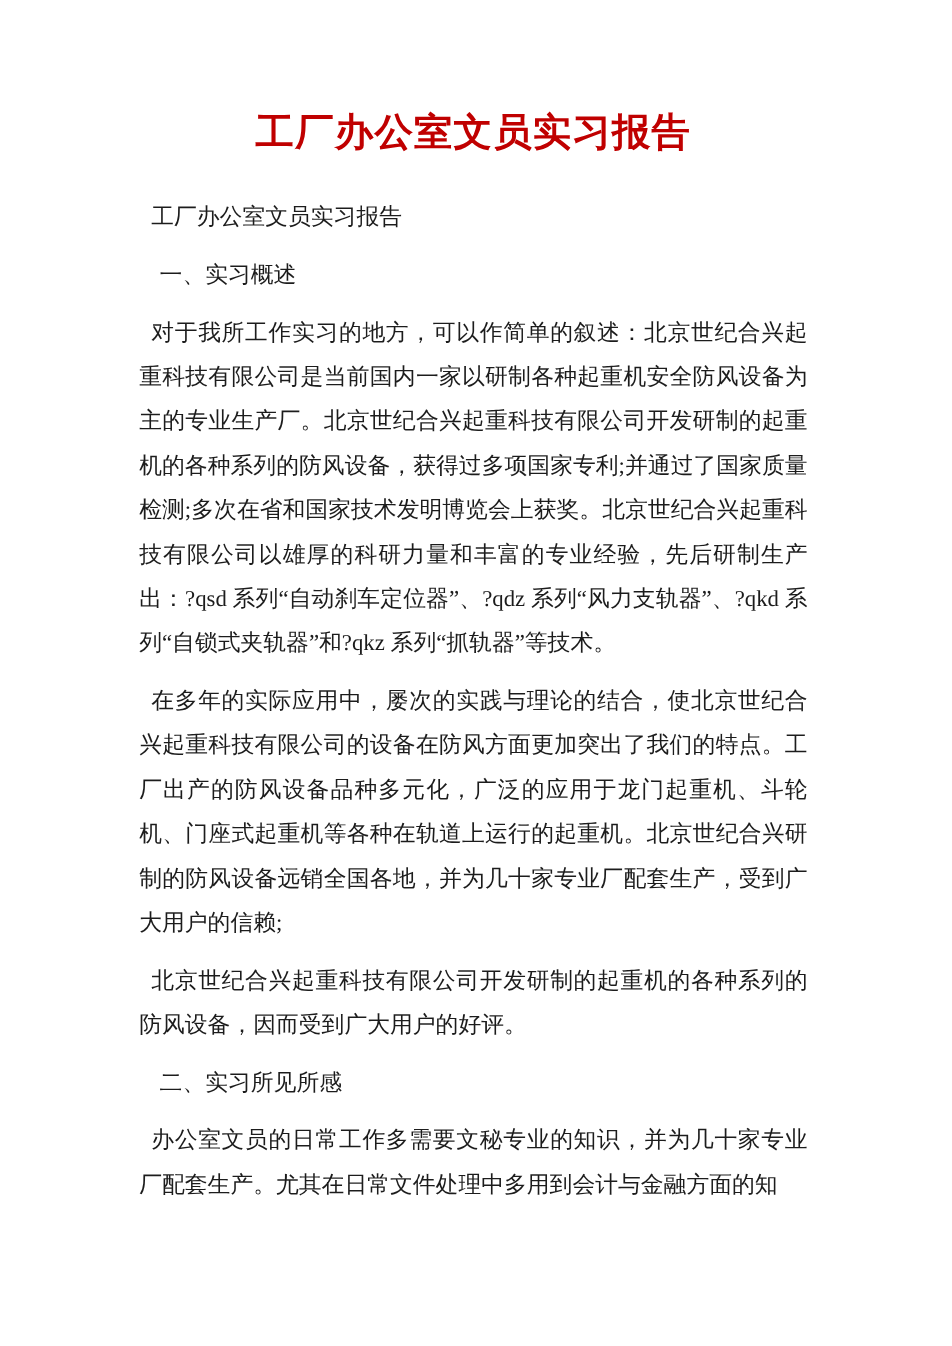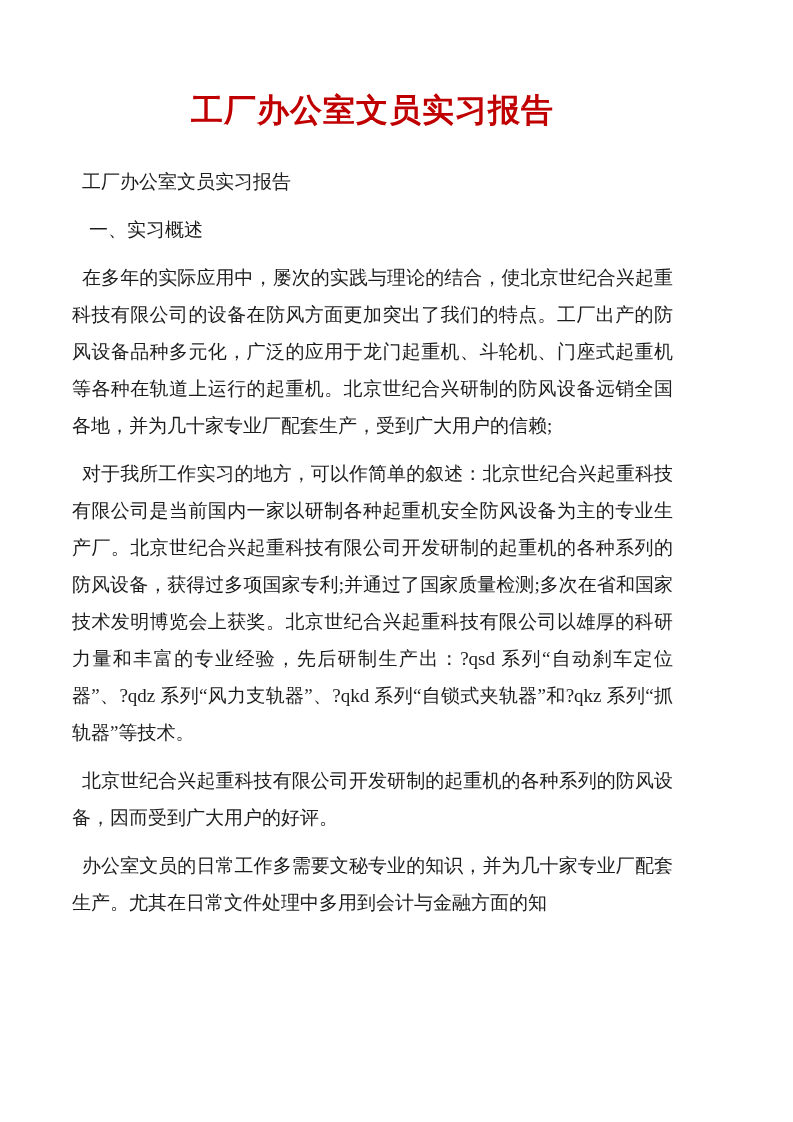--- a/index.html
+++ b/index.html
@@ -12,21 +12,21 @@
     width: 793px;
     height: 1122px;
     font-family: "Liberation Serif", "DejaVu Serif", serif;
     color: #1c1c1c;
     overflow: hidden;
   }
   .page {
     width: 793px;
     height: 973px;
     background: #ffffff;
-    padding: 88px 120px 0 72px;
+    padding: 88px 120px 0 116px;
   }
   .doc-title {
     margin: 0 0 30px 0;
     padding: 0;
     text-align: center;
     font-size: 32px;
     line-height: 45px;
     font-weight: bold;
     letter-spacing: 1px;
   }
@@ -51,22 +51,23 @@
 <body>
 
 <div class="page">
   <h1 class="doc-title" style="color: rgb(192, 0, 0);">工厂办公室文员实习报告</h1>
 
   <div class="doc-body">
     <p class="paragraph">工厂办公室文员实习报告</p>
 
     <p class="heading">一、实习概述</p>
 
+    <p class="paragraph">对于我所工作实习的地方，可以作简单的叙述：北京世纪合兴起重科技有限公司是当前国内一家以研制各种起重机安全防风设备为主的专业生产厂。北京世纪合兴起重科技有限公司开发研制的起重机的各种系列的防风设备，获得过多项国家专利;并通过了国家质量检测;多次在省和国家技术发明博览会上获奖。北京世纪合兴起重科技有限公司以雄厚的科研力量和丰富的专业经验，先后研制生产出：?qsd 系列“自动刹车定位器”、?qdz 系列“风力支轨器”、?qkd 系列“自锁式夹轨器”和?qkz 系列“抓轨器”等技术。</p>
+
     <p class="paragraph">在多年的实际应用中，屡次的实践与理论的结合，使北京世纪合兴起重科技有限公司的设备在防风方面更加突出了我们的特点。工厂出产的防风设备品种多元化，广泛的应用于龙门起重机、斗轮机、门座式起重机等各种在轨道上运行的起重机。北京世纪合兴研制的防风设备远销全国各地，并为几十家专业厂配套生产，受到广大用户的信赖;</p>
-
-    <p class="paragraph">对于我所工作实习的地方，可以作简单的叙述：北京世纪合兴起重科技有限公司是当前国内一家以研制各种起重机安全防风设备为主的专业生产厂。北京世纪合兴起重科技有限公司开发研制的起重机的各种系列的防风设备，获得过多项国家专利;并通过了国家质量检测;多次在省和国家技术发明博览会上获奖。北京世纪合兴起重科技有限公司以雄厚的科研力量和丰富的专业经验，先后研制生产出：?qsd 系列“自动刹车定位器”、?qdz 系列“风力支轨器”、?qkd 系列“自锁式夹轨器”和?qkz 系列“抓轨器”等技术。</p>
 
     <p class="paragraph">北京世纪合兴起重科技有限公司开发研制的起重机的各种系列的防风设备，因而受到广大用户的好评。</p>
 
+    <p class="heading">二、实习所见所感</p>
 
     <p class="paragraph">办公室文员的日常工作多需要文秘专业的知识，并为几十家专业厂配套生产。尤其在日常文件处理中多用到会计与金融方面的知</p>
   </div>
 </div>
 
 </body></html>

